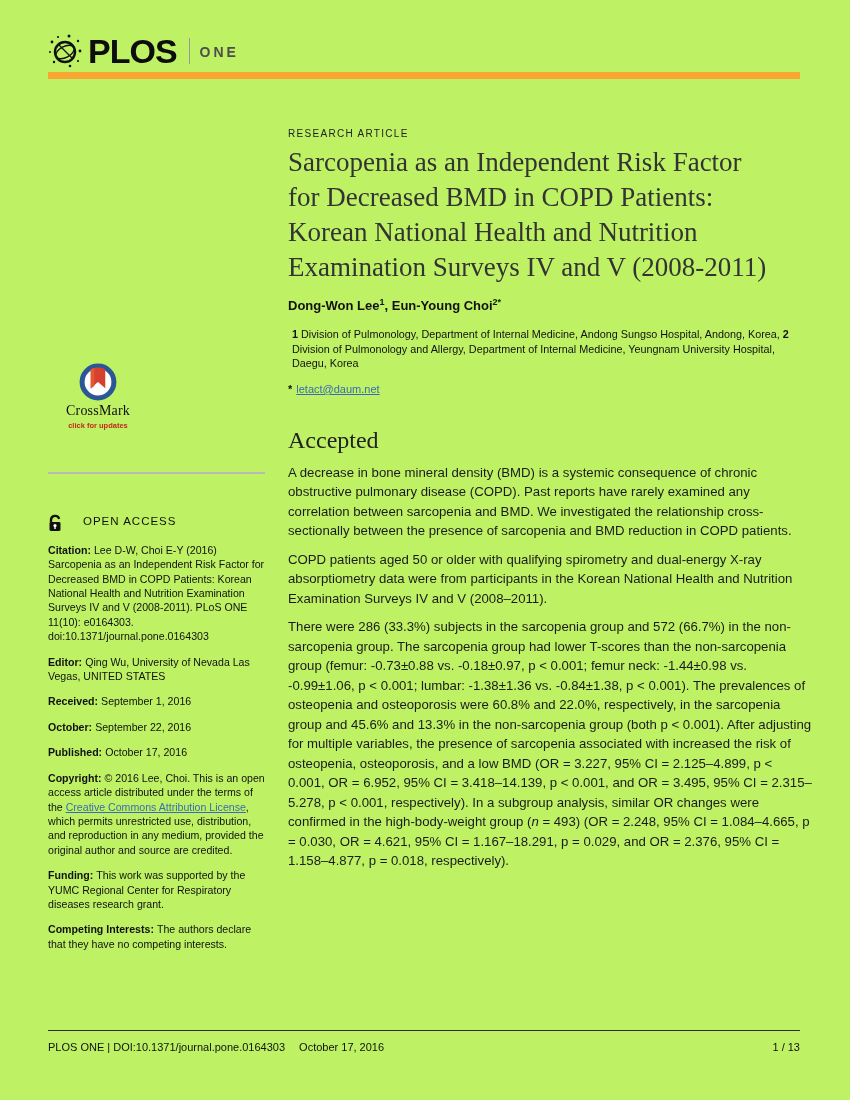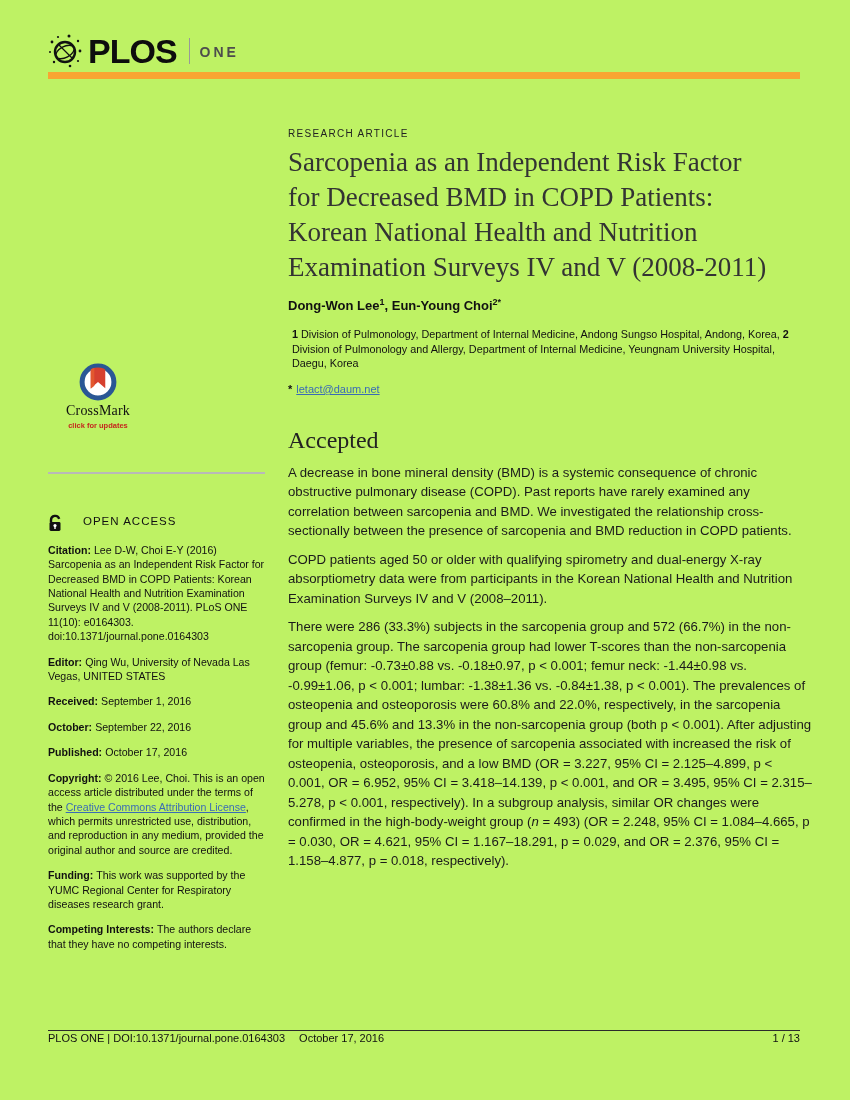--- a/index.html
+++ b/index.html
@@ -35,21 +35,21 @@
   .affiliations b{font-weight:bold;}
   .email-row{margin-top:12px;font-size:11px;}
   .email-star{font-weight:bold;color:#111;margin-right:4px;}
   .abstract-h{font-family:"Liberation Serif",serif;font-size:24px;font-weight:400;color:#222;margin-top:32px;}
   .section-h{font-size:15px;font-weight:bold;color:#111;margin-top:28px;}
   .section-h.first{margin-top:30px;}
   .para{font-size:13.2px;line-height:19.5px;color:#1b1b1b;margin-top:9px;text-align:left;}
   .para i{font-style:italic;}
   
   .footer{position:absolute;left:48px;top:1030px;width:752px;border-top:1.5px solid #2b2b2b;
-          padding-top:1px;display:flex;justify-content:space-between;font-size:11px;color:#111;}
+          padding-top:10px;display:flex;justify-content:space-between;font-size:11px;color:#111;}
   .footer-left span{margin-right:14px;}
 </style>
 </head>
 <body>
 
 <div class="page">
 
   <div class="header">
     <div class="logo-row">
       <svg class="logo-globe" viewBox="0 0 36 36">

